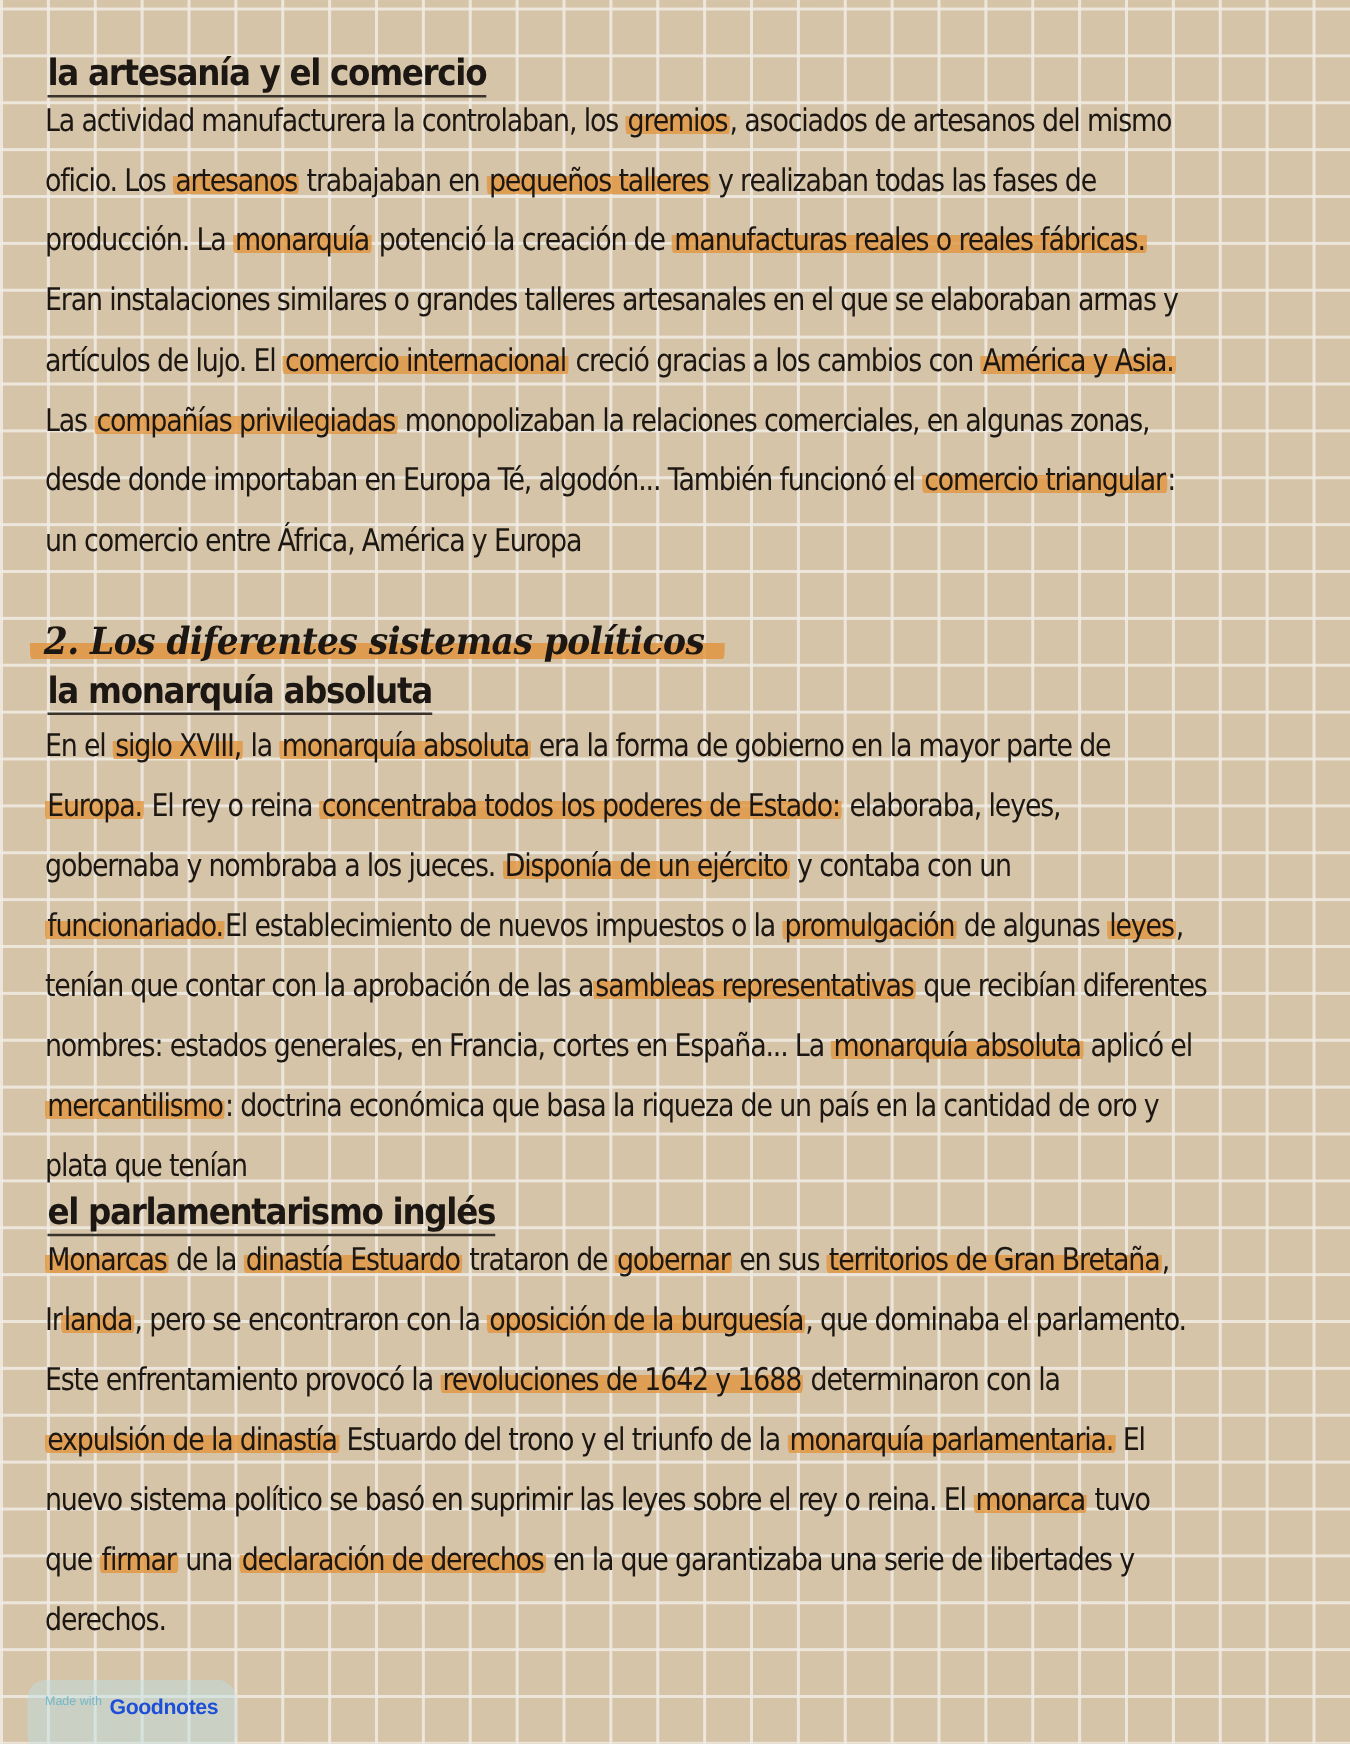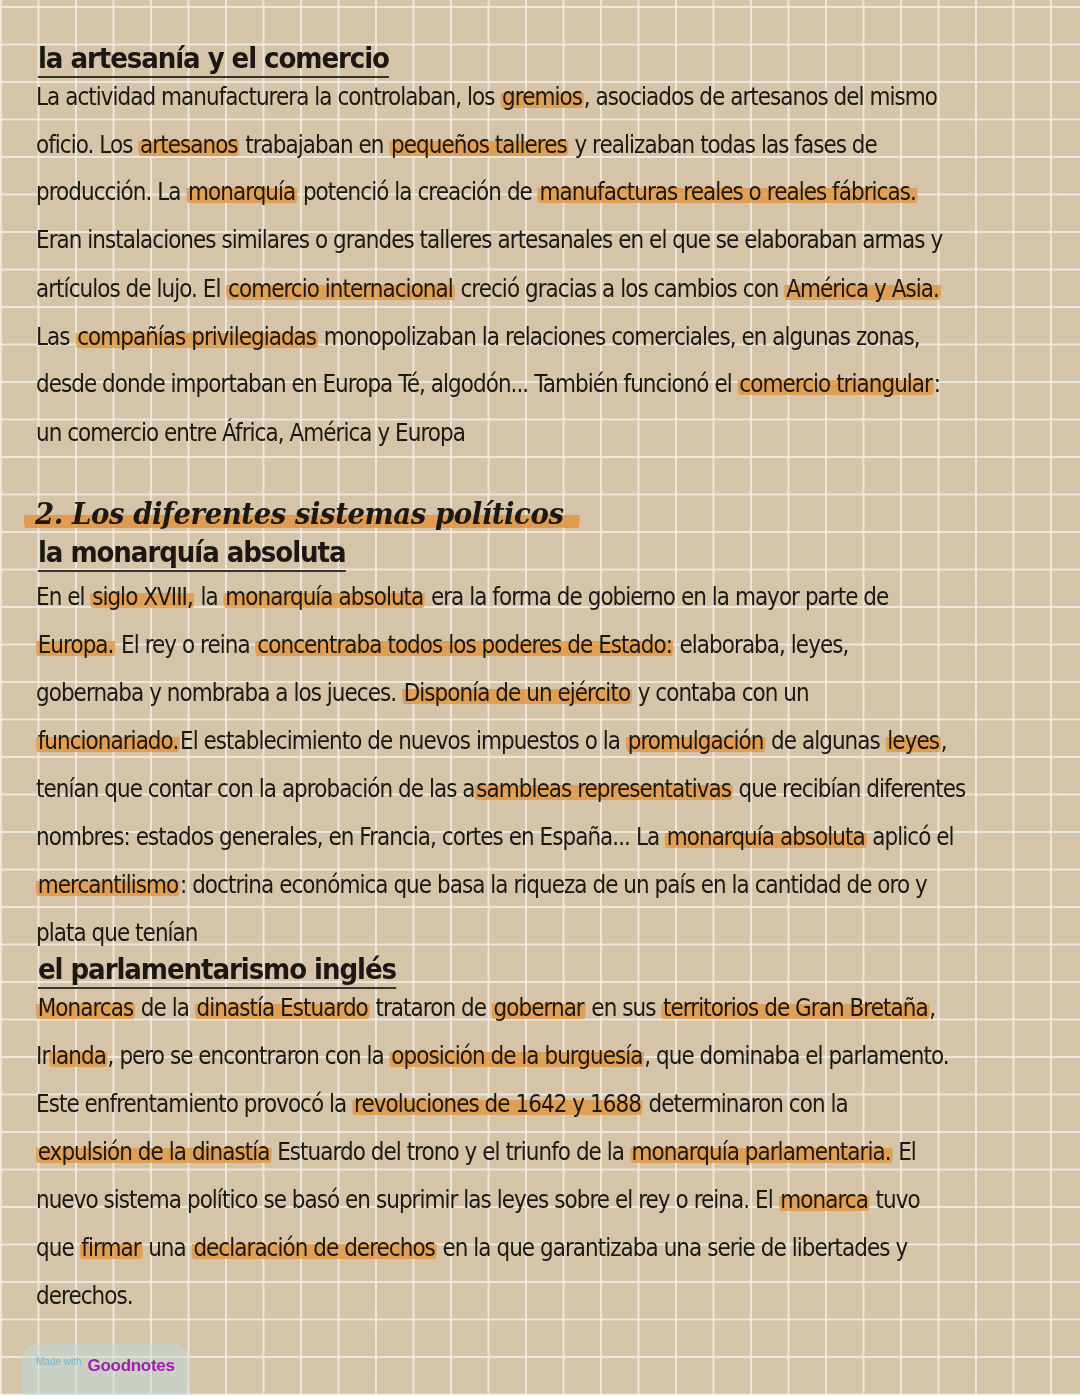--- a/index.html
+++ b/index.html
@@ -43,21 +43,21 @@
     transform-origin: left center; transform: scaleX(0.92);
   }
   .watermark {
     position: absolute; left: 22px; top: 1344px; height: 35px;
     padding: 12px 14px; border-radius: 15px;
     background: rgba(190,225,228,0.45);
     display: flex; align-items: flex-start; gap: 6px;
     font-family: "Liberation Sans", sans-serif;
   }
   .wm-small { font-size: 10px; color: #74b8c8; }
-  .wm-brand { font-size: 17px; color: #a21caf; font-weight: 700; letter-spacing: -0.3px; }
+  .wm-brand { font-size: 17px; color: #1d4ed8; font-weight: 700; letter-spacing: -0.3px; }
 </style>
 </head>
 <body>
 
 <div>
 
   <div class="subheading" style="top:40px">la artesanía y el comercio</div>
   <div>
     <div class="line" style="top:80px"><span>La actividad manufacturera la controlaban, los </span><span class="hl">gremios</span><span>, asociados de artesanos del mismo</span></div>
     <div class="line" style="top:128px"><span>oficio. Los </span><span class="hl">artesanos</span><span> trabajaban en </span><span class="hl">pequeños talleres</span><span> y realizaban todas las fases de</span></div>

